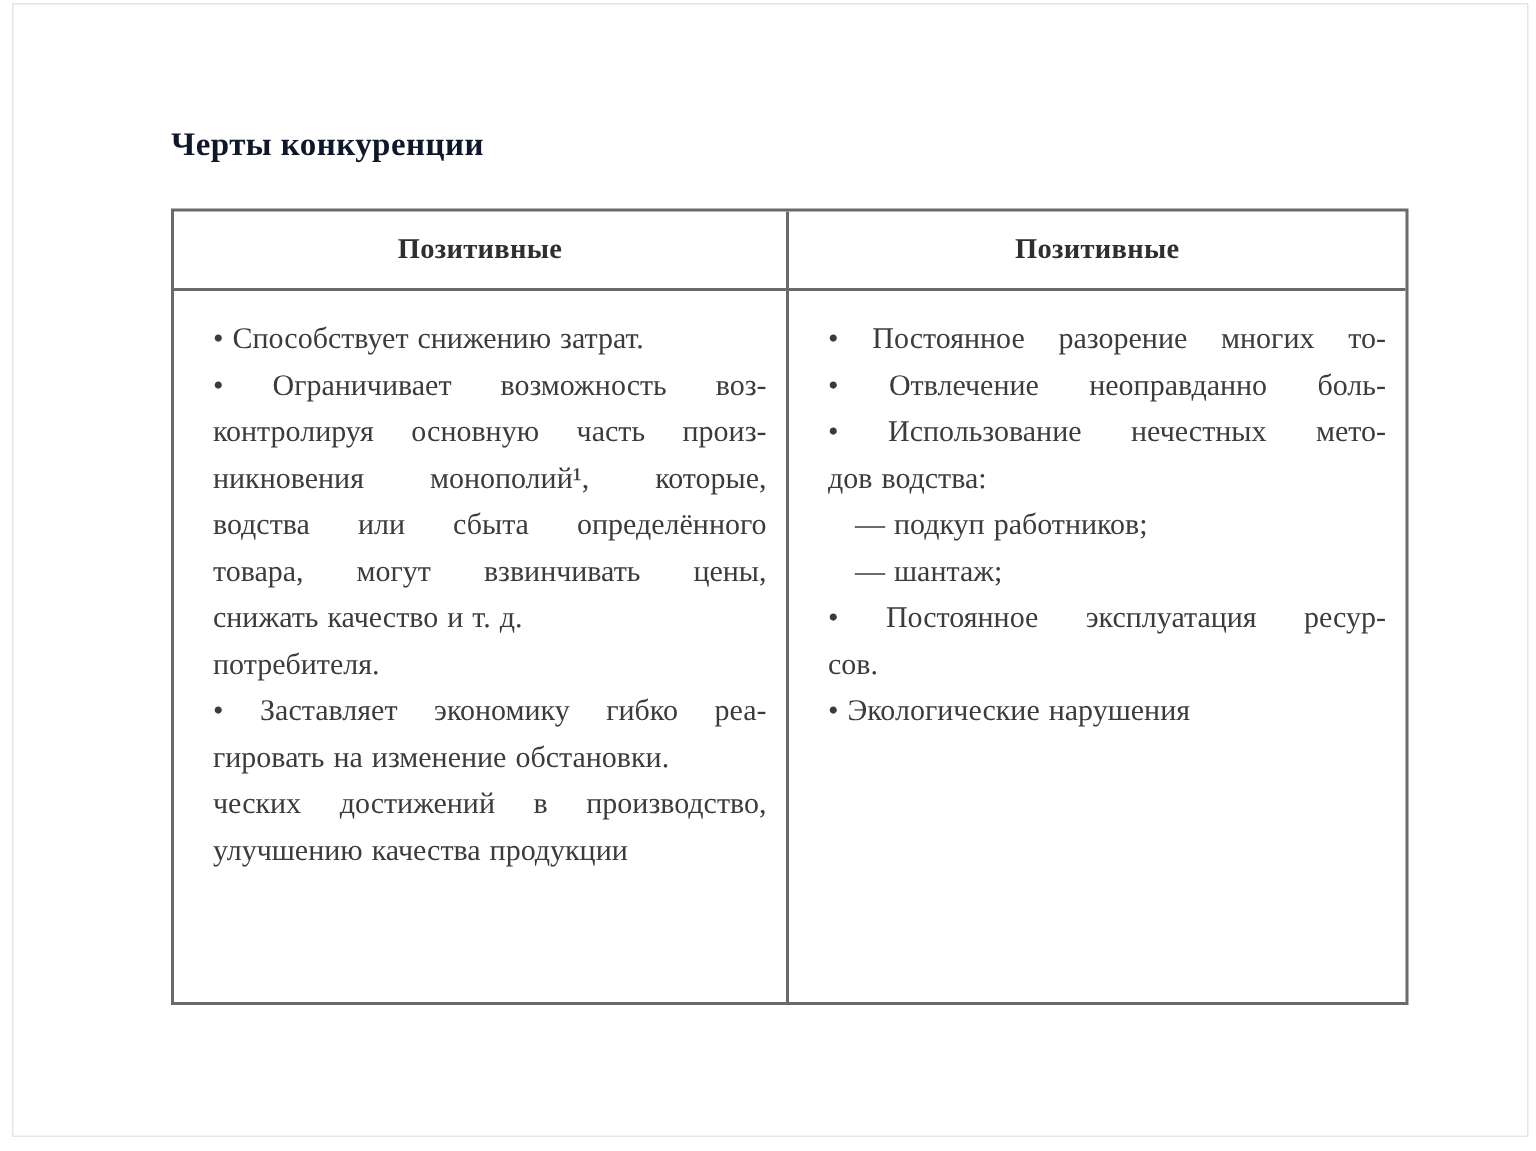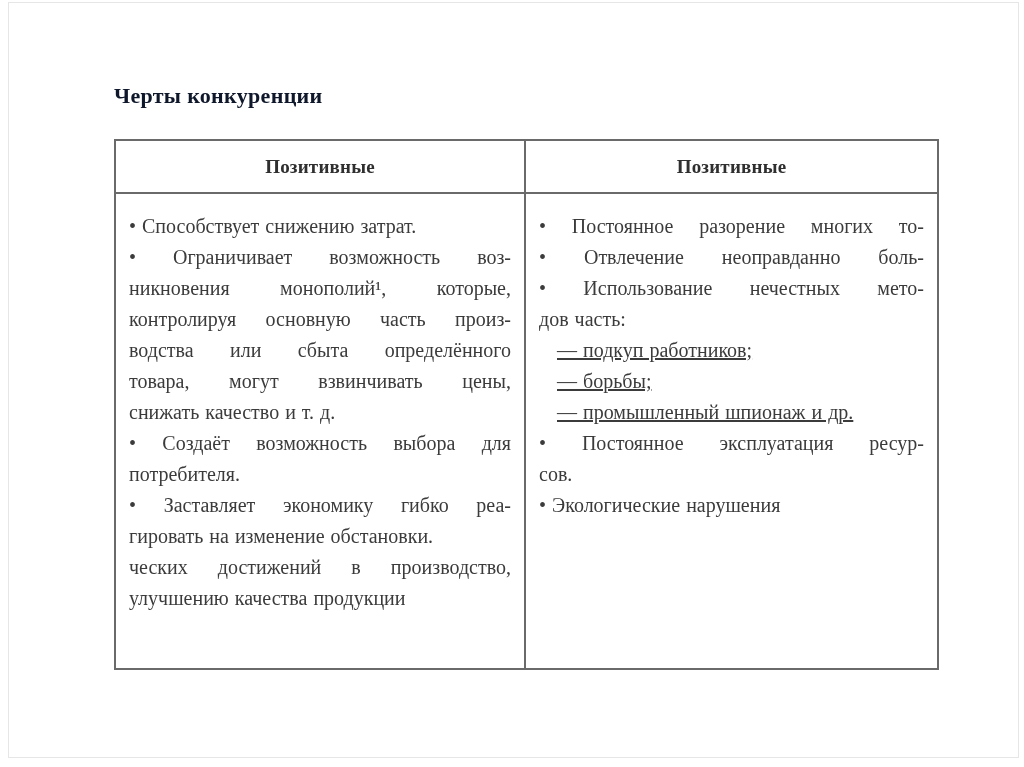--- a/index.html
+++ b/index.html
@@ -63,59 +63,58 @@
     padding: 17px 13px 0 13px;
     font-size: 20px;
     line-height: 31px;
     overflow: hidden;
   }
   .b-left { border-right: 2px solid var(--border); }
   .line {
     height: 31px;
     text-align: left;
     word-spacing: 1px;
+    margin-left: 13px;
   }
   .line.just {
     text-align: justify;
     text-align-last: justify;
   }
-  .line.ind { padding-left: 18px; text-decoration: underline; }
+  .line.ind { padding-left: 18px; }
 </style>
 </head>
 <body>
 
 <div class="page">
   <div class="frame"></div>
 
   <h1 class="title">Черты конкуренции</h1>
 
   <div class="tbl">
     <div class="hcell h-left">Позитивные</div>
     <div class="hcell">Позитивные</div>
     <div class="bcell b-left">
         <div class="line">• Способствует снижению затрат.</div>
         <div class="line just">• Ограничивает возможность воз-</div>
+        <div class="line just">контролируя основную часть произ-</div>
         <div class="line just">никновения монополий¹, которые,</div>
-        <div class="line just">контролируя основную часть произ-</div>
         <div class="line just">водства или сбыта определённого</div>
         <div class="line just">товара, могут взвинчивать цены,</div>
         <div class="line">снижать качество и т. д.</div>
-        <div class="line just">• Создаёт возможность выбора для</div>
         <div class="line">потребителя.</div>
         <div class="line just">• Заставляет экономику гибко реа-</div>
         <div class="line">гировать на изменение обстановки.</div>
         <div class="line just">ческих достижений в производство,</div>
         <div class="line">улучшению качества продукции</div>
       </div>
     <div class="bcell">
         <div class="line just">• Постоянное разорение многих то-</div>
         <div class="line just">• Отвлечение неоправданно боль-</div>
         <div class="line just">• Использование нечестных мето-</div>
-        <div class="line">дов часть:</div>
+        <div class="line">дов водства:</div>
         <div class="line ind">— подкуп работников;</div>
-        <div class="line ind">— борьбы;</div>
-        <div class="line ind">— промышленный шпионаж и др.</div>
+        <div class="line ind">— шантаж;</div>
         <div class="line just">• Постоянное эксплуатация ресур-</div>
         <div class="line">сов.</div>
         <div class="line">• Экологические нарушения</div>
       </div>
   </div>
 </div>
 
 </body></html>

